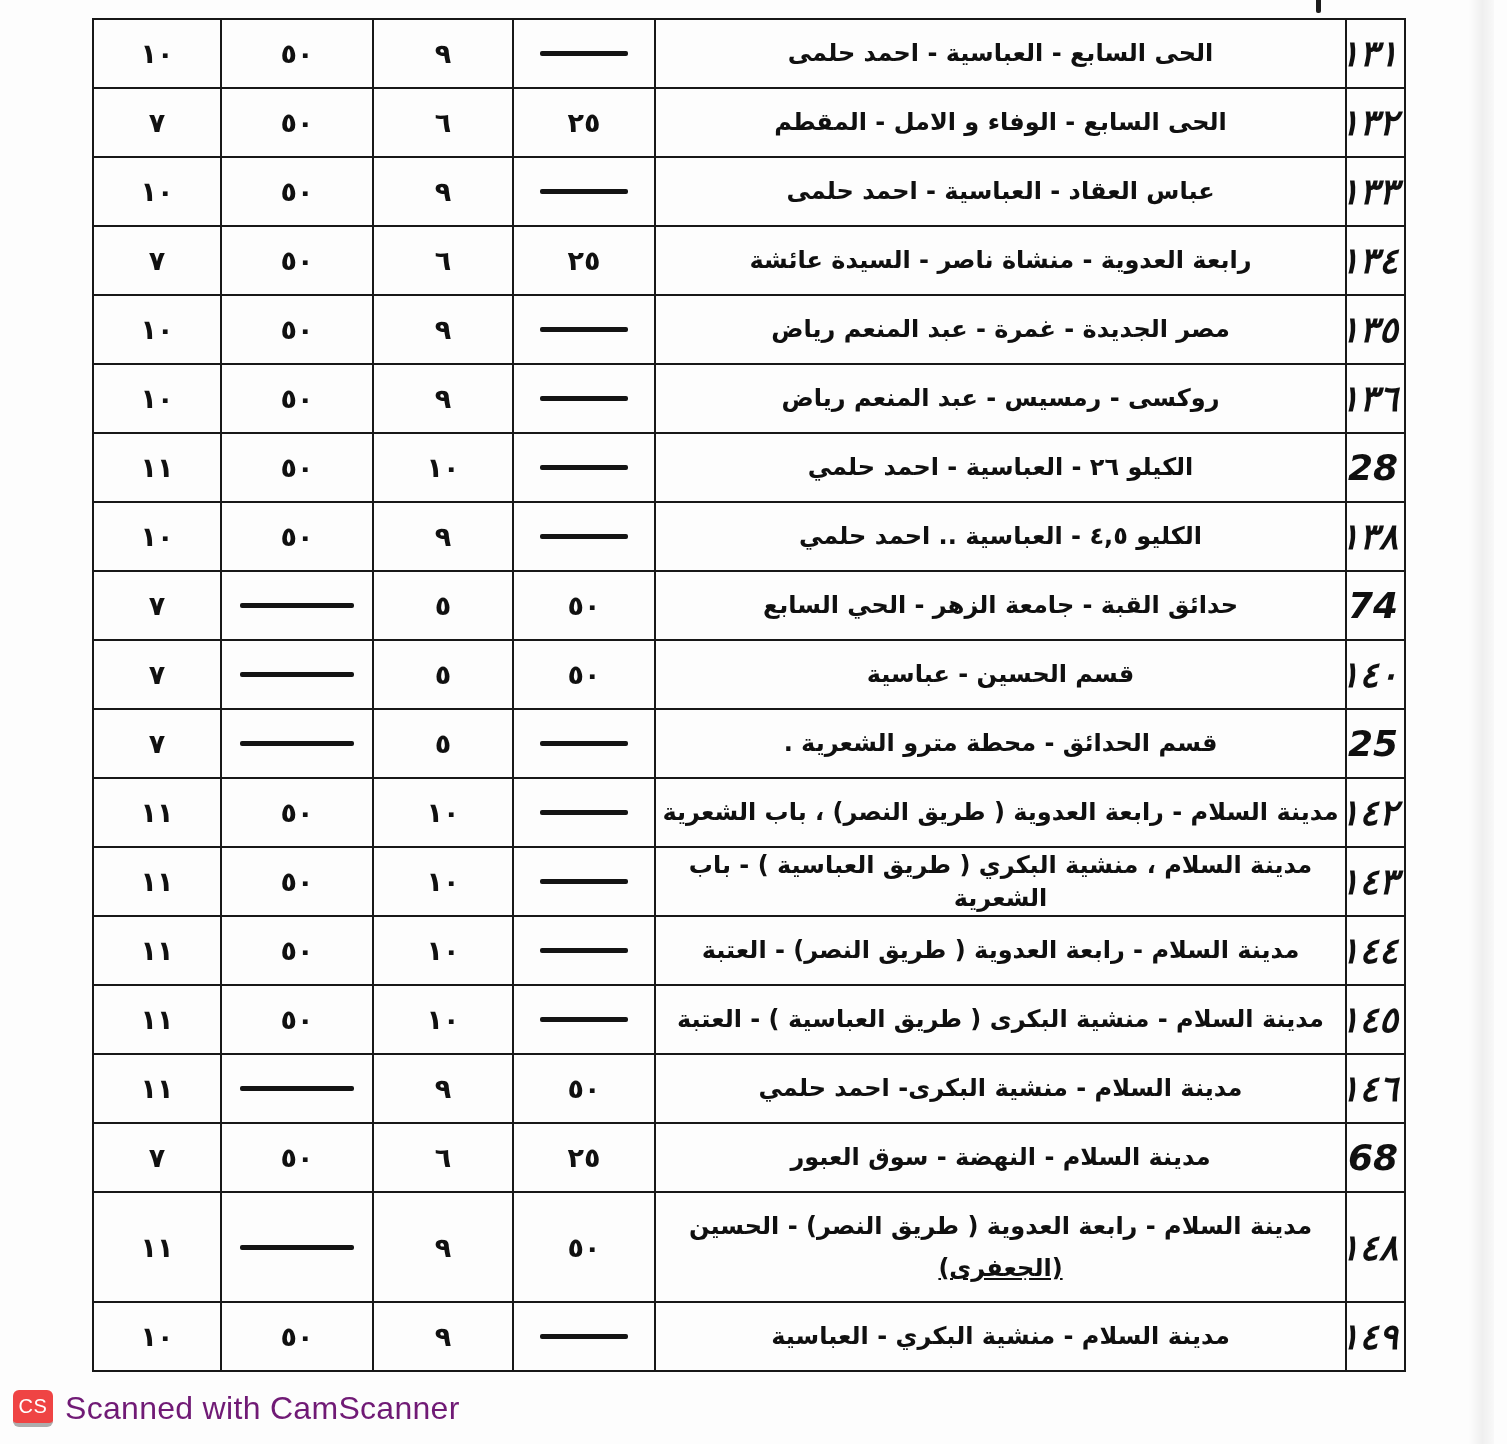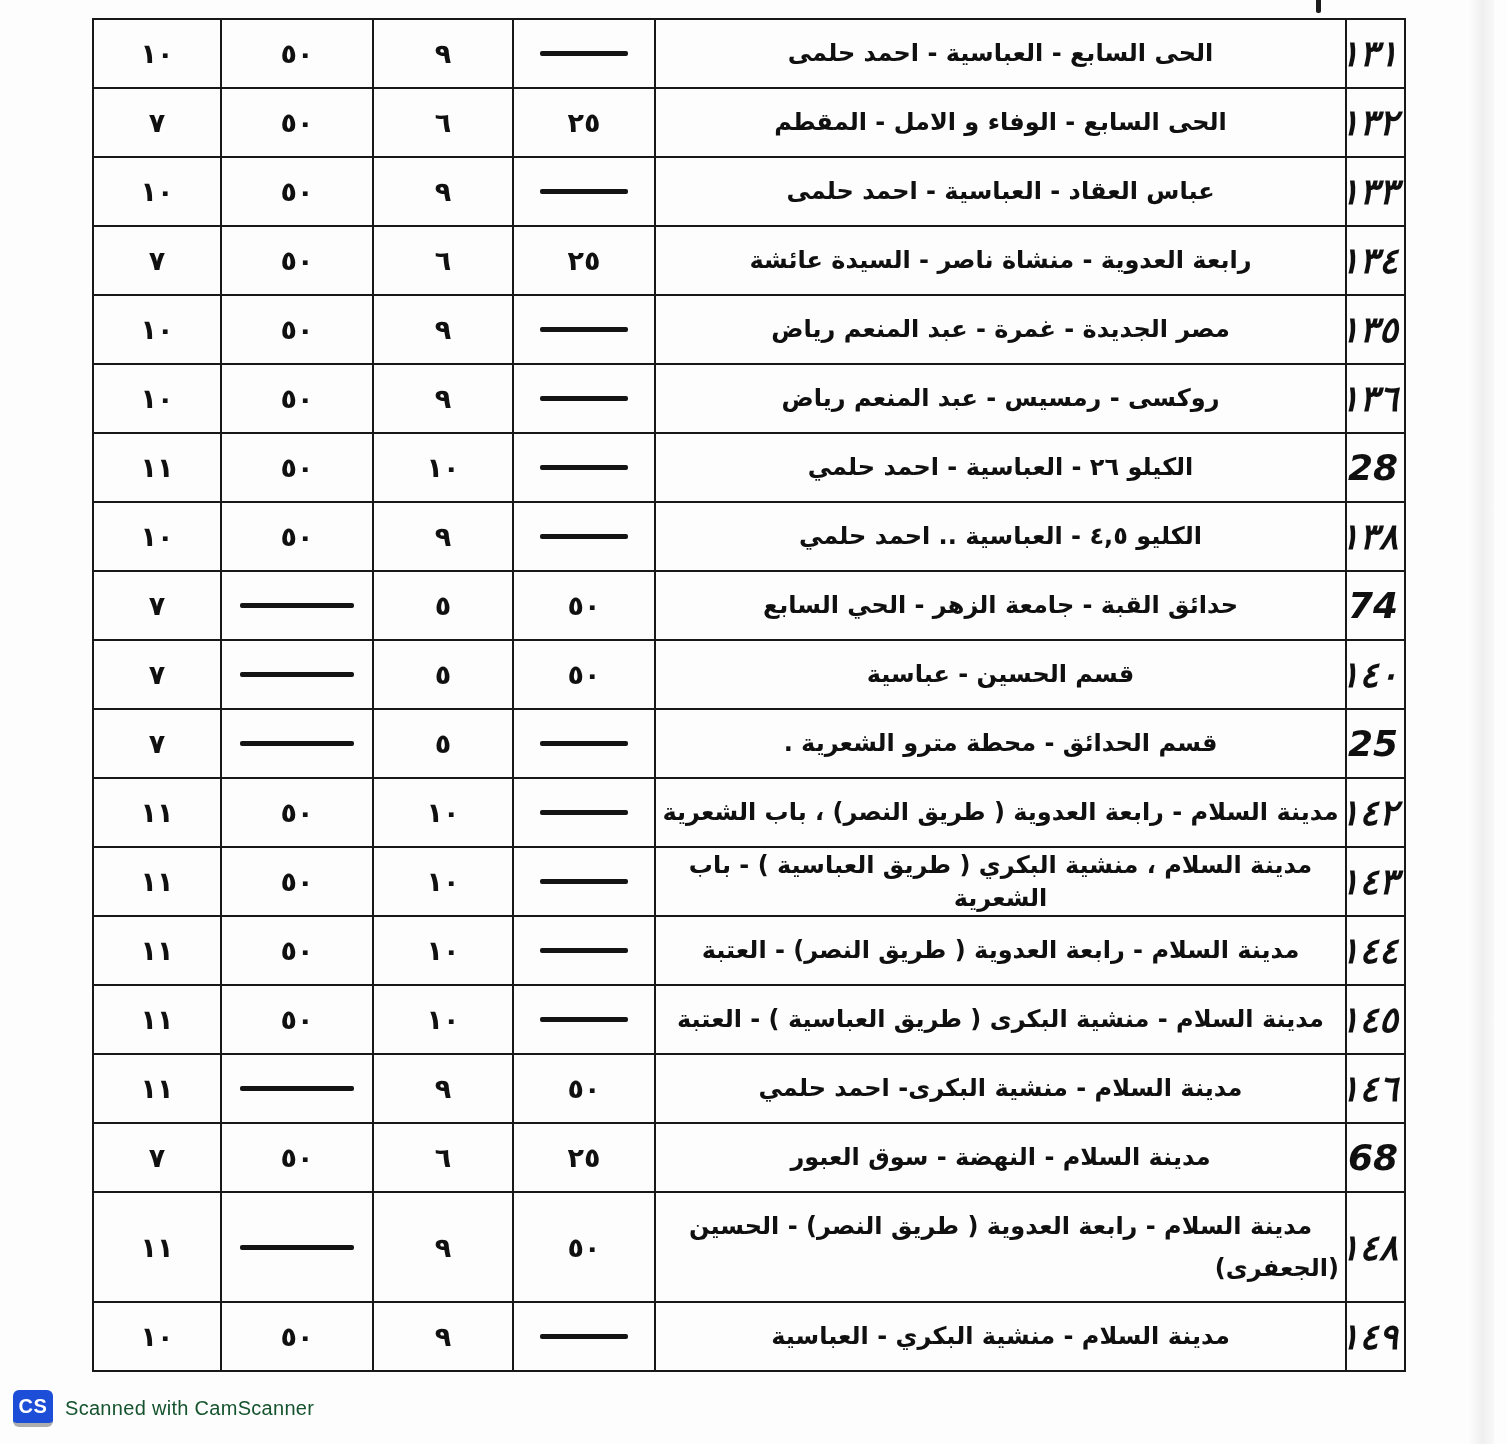--- a/index.html
+++ b/index.html
@@ -67,22 +67,23 @@
   }
   td.col-name {
     text-align: center;
     font-size: 24px;
     font-weight: 700;
     line-height: 1.35;
     padding: 0 14px;
   }
   td.col-name .name-line2 {
     display: block;
-    text-align: right;
+    text-align: center;
     padding-top: 10px;
+    text-decoration: underline;
   }
   td.col-v {
     text-align: center;
     font-size: 27px;
     font-weight: 600;
   }
   .dash {
     display: block;
     margin: 0 auto;
     width: 62%;
@@ -101,31 +102,31 @@
     align-items: center;
     gap: 12px;
     font-family: "Liberation Sans", sans-serif;
   }
   .cs-badge {
     display: inline-flex;
     align-items: center;
     justify-content: center;
     width: 40px;
     height: 33px;
-    background: #1d4ed8;
+    background: #ef4444;
     border-bottom: 4px solid #adadad;
     border-radius: 6px;
     color: #ffffff;
     font-size: 20px;
-    font-weight: 700;
+    font-weight: 400;
     letter-spacing: 0.5px;
   }
   .cs-text {
-    color: #14532d;
-    font-size: 20px;
+    color: #701a75;
+    font-size: 32px;
     font-weight: 400;
     letter-spacing: 0.3px;
   }
 </style>
 </head>
 <body>
 
 <div class="page">
 
   <div class="artifact-tick"></div>

